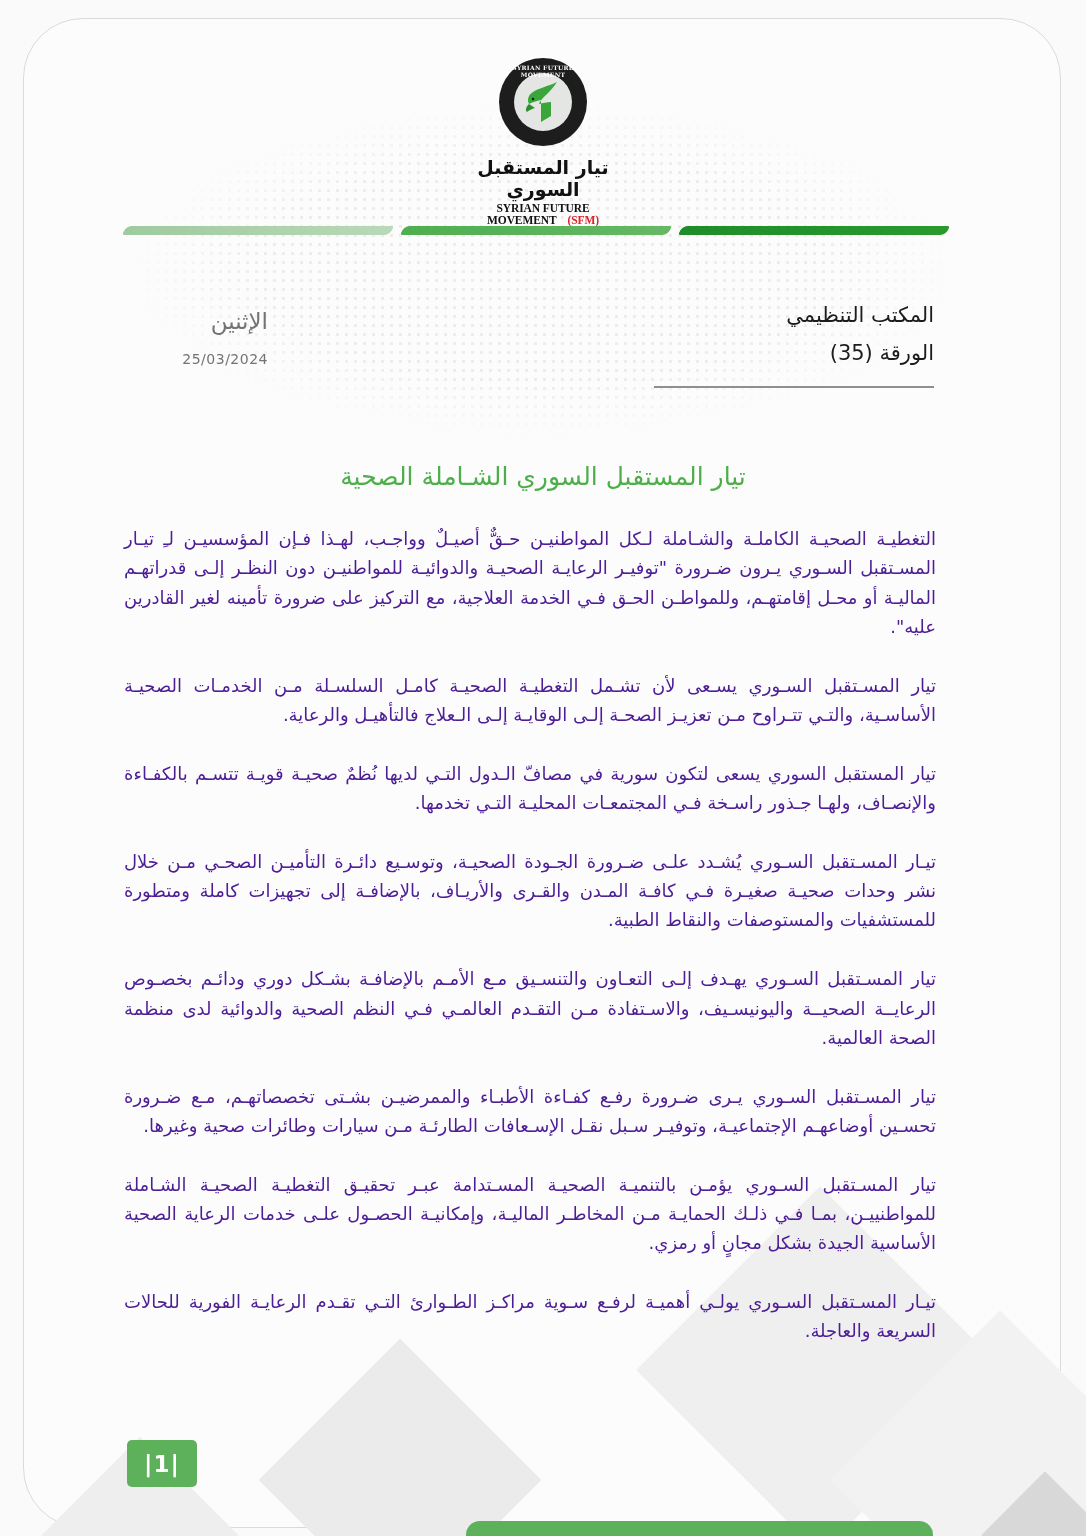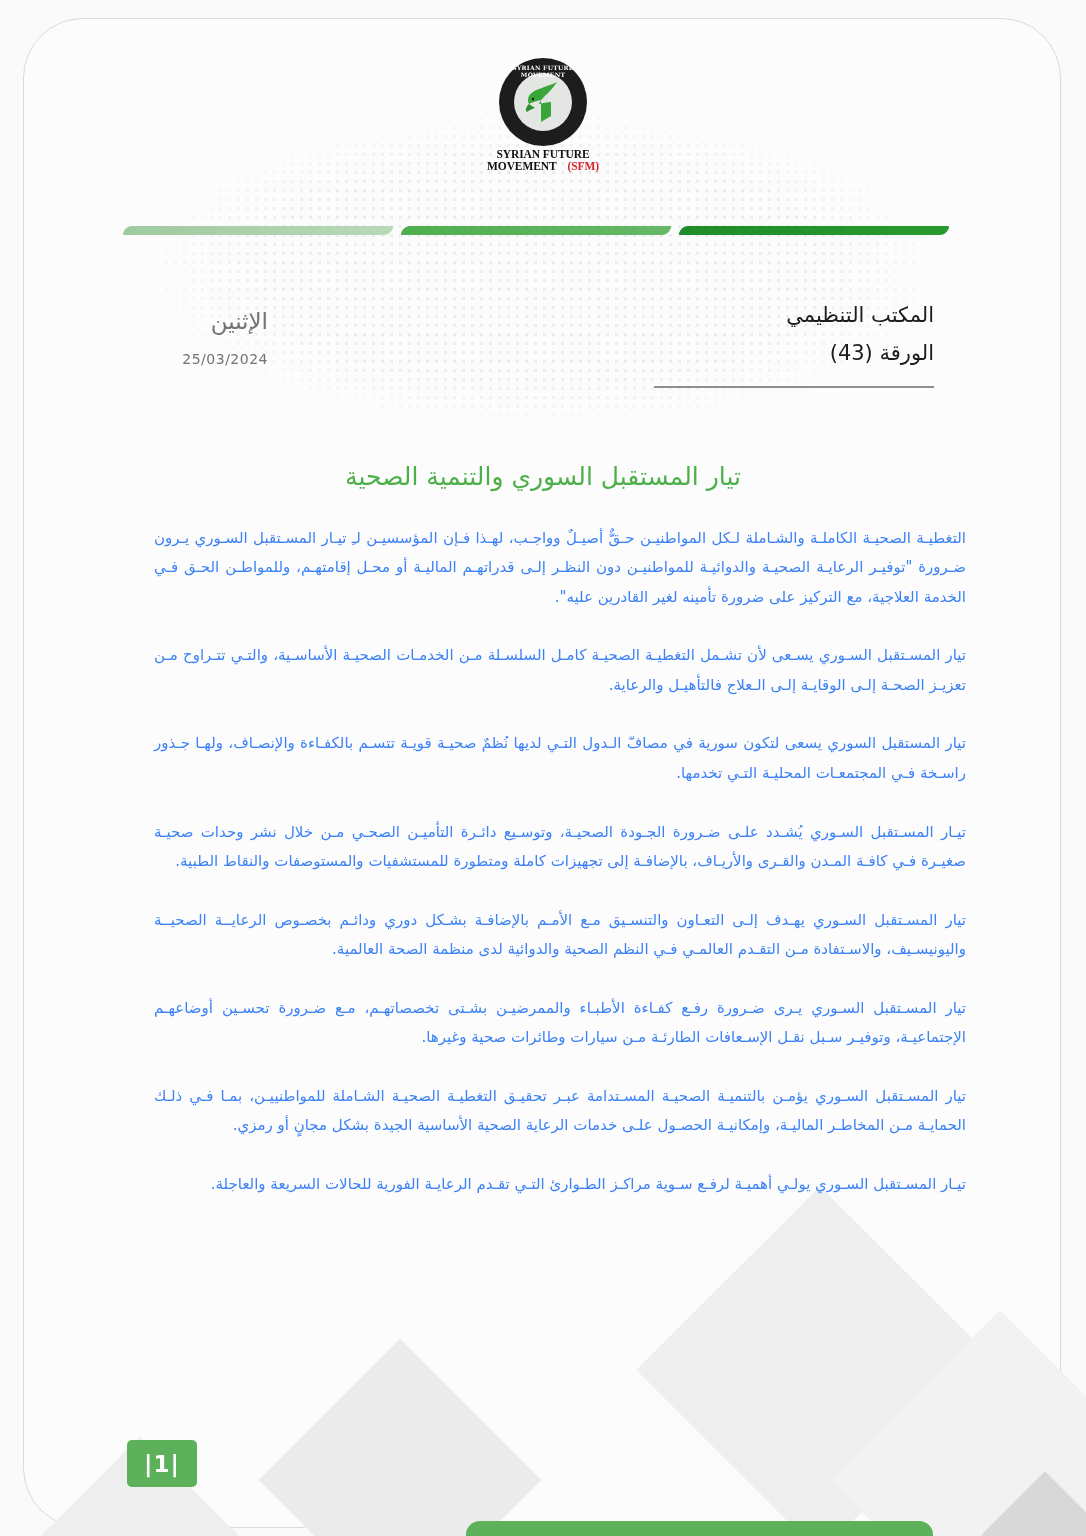--- a/index.html
+++ b/index.html
@@ -81,21 +81,21 @@
   }
   .header-left .date { font-family: "DejaVu Sans", sans-serif; font-size: 14px; letter-spacing: .5px; }
 
   .doc-title {
     position: absolute; left: 0; width: 1086px; top: 462px; text-align: center;
     direction: rtl; font-size: 25px; color: #4daf4a; font-weight: normal;
   }
 
   .content {
     position: absolute; left: 124px; width: 812px; top: 524px; direction: rtl;
-    text-align: justify; font-size: 15px; line-height: 29.3px; color: #3b82f6; margin-left: 30px;
+    text-align: justify; font-size: 18px; line-height: 29.3px; color: #4c1d95;
   }
   .content p { margin: 0 0 29.5px 0; text-align-last: right; }
 
   .page-num {
     position: absolute; left: 127px; top: 1440px; width: 70px; height: 47px;
     background: #5cb15a; border-radius: 5px; color: #fff; font-size: 23px; font-weight: bold;
     display: flex; align-items: center; justify-content: center; letter-spacing: 1px;
   }
   .footer-bar {
     position: absolute; left: 466px; top: 1521px; width: 467px; height: 30px;
@@ -118,41 +118,42 @@
   <div class="logo-badge">
     <div class="logo-ring-text">SYRIAN FUTURE MOVEMENT</div>
     <div class="logo-inner">
       <svg width="40" height="44" viewBox="0 0 40 44">
         <path d="M34 2 C26 6 16 8 10 12 C5 15 4 20 6 24 C9 22 14 21 18 20 L18 42 L28 36 L28 22 C24 22 20 23 16 24 C18 18 26 14 34 2 Z" fill="#3aa63a"></path>
         <path d="M6 24 C3 27 2 30 4 32 C6 30 9 29 12 28 Z" fill="#2e8f2e"></path>
         <circle cx="10" cy="19" r="1.2" fill="#111"></circle>
       </svg>
     </div>
   </div>
+  <div class="logo-ar">تيار المستقبل السوري</div>
   <div class="logo-en"><span>SYRIAN FUTURE MOVEMENT</span><span class="sfm">(SFM)</span></div>
 </div>
 
 <div class="bars">
   <div class="bar b1"></div>
   <div class="bar b2"></div>
   <div class="bar b3"></div>
 </div>
 
 <div class="header-right">
   <div>المكتب التنظيمي</div>
-  <div>الورقة (43)</div>
+  <div>الورقة (35)</div>
   <div class="rule"></div>
 </div>
 
 <div class="header-left">
   <div>الإثنين</div>
   <div class="date">25/03/2024</div>
 </div>
 
-<div class="doc-title">تيار المستقبل السوري والتنمية الصحية</div>
+<div class="doc-title">تيار المستقبل السوري الشـاملة الصحية</div>
 
 <div class="content">
   <p>التغطيـة الصحيـة الكاملـة والشـاملة لـكل المواطنيـن حـقٌّ أصيـلٌ وواجـب، لهـذا فـإن المؤسسيـن لـِ تيـار المسـتقبل السـوري يـرون ضـرورة "توفيـر الرعايـة الصحيـة والدوائيـة للمواطنيـن دون النظـر إلـى قدراتهـم الماليـة أو محـل إقامتهـم، وللمواطـن الحـق فـي الخدمة العلاجية، مع التركيز على ضرورة تأمينه لغير القادرين عليه".</p>
   <p>تيار المسـتقبل السـوري يسـعى لأن تشـمل التغطيـة الصحيـة كامـل السلسـلة مـن الخدمـات الصحيـة الأساسـية، والتـي تتـراوح مـن تعزيـز الصحـة إلـى الوقايـة إلـى الـعلاج فالتأهيـل والرعاية.</p>
   <p>تيار المستقبل السوري يسعى لتكون سورية في مصافّ الـدول التـي لديها نُظمٌ صحيـة قويـة تتسـم بالكفـاءة والإنصـاف، ولهـا جـذور راسـخة فـي المجتمعـات المحليـة التـي تخدمها.</p>
   <p>تيـار المسـتقبل السـوري يُشـدد علـى ضـرورة الجـودة الصحيـة، وتوسـيع دائـرة التأميـن الصحـي مـن خلال نشر وحدات صحيـة صغيـرة فـي كافـة المـدن والقـرى والأريـاف، بالإضافـة إلى تجهيزات كاملة ومتطورة للمستشفيات والمستوصفات والنقاط الطبية.</p>
   <p>تيار المسـتقبل السـوري يهـدف إلـى التعـاون والتنسـيق مـع الأمـم بالإضافـة بشـكل دوري ودائـم بخصـوص الرعايــة الصحيــة واليونيسـيف، والاسـتفادة مـن التقـدم العالمـي فـي النظم الصحية والدوائية لدى منظمة الصحة العالمية.</p>
   <p>تيار المسـتقبل السـوري يـرى ضـرورة رفـع كفـاءة الأطبـاء والممرضيـن بشـتى تخصصاتهـم، مـع ضـرورة تحسـين أوضاعهـم الإجتماعيـة، وتوفيـر سـبل نقـل الإسـعافات الطارئـة مـن سيارات وطائرات صحية وغيرها.</p>
   <p>تيار المسـتقبل السـوري يؤمـن بالتنميـة الصحيـة المسـتدامة عبـر تحقيـق التغطيـة الصحيـة الشـاملة للمواطنييـن، بمـا فـي ذلـك الحمايـة مـن المخاطـر الماليـة، وإمكانيـة الحصـول علـى خدمات الرعاية الصحية الأساسية الجيدة بشكل مجانٍ أو رمزي.</p>
   <p>تيـار المسـتقبل السـوري يولـي أهميـة لرفـع سـوية مراكـز الطـوارئ التـي تقـدم الرعايـة الفورية للحالات السريعة والعاجلة.</p>

